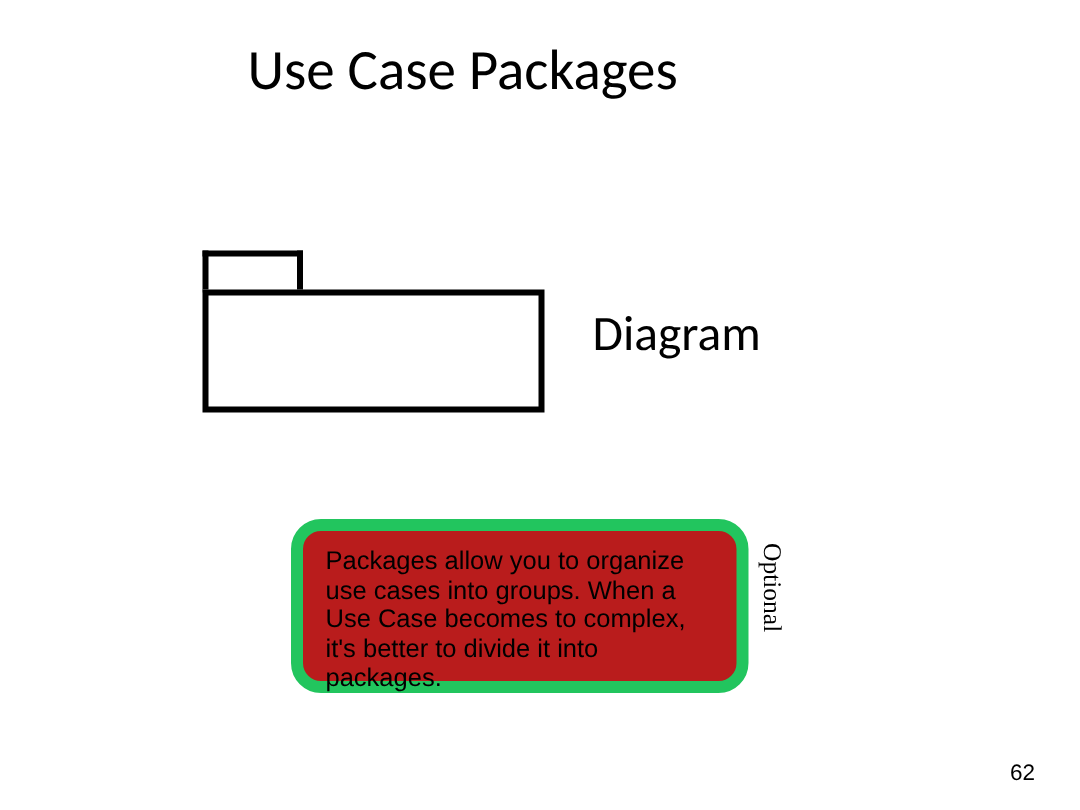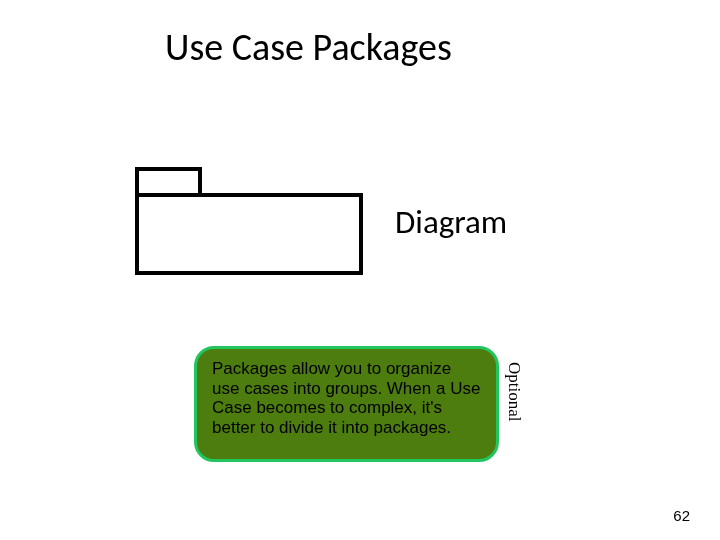--- a/index.html
+++ b/index.html
@@ -50,24 +50,24 @@
       font-weight: 400;
       color: #000;
       font-family: Calibri, Arial, sans-serif;
     }
     .description-box {
       position: absolute;
       top: 346px;
       left: 194px;
       width: 305px;
       height: 116px;
-      border: 3px solid #22c55e;
+      border: 8px solid #22c55e;
       border-radius: 20px;
       padding: 10px 15px;
-      background: #4d7c0f;
+      background: #b91c1c;
     }
     .description-text {
       font-size: 17px;
       line-height: 1.15;
       color: #000;
       font-family: Arial, Helvetica, sans-serif;
     }
     .optional-label {
       position: absolute;
       top: 362px;

